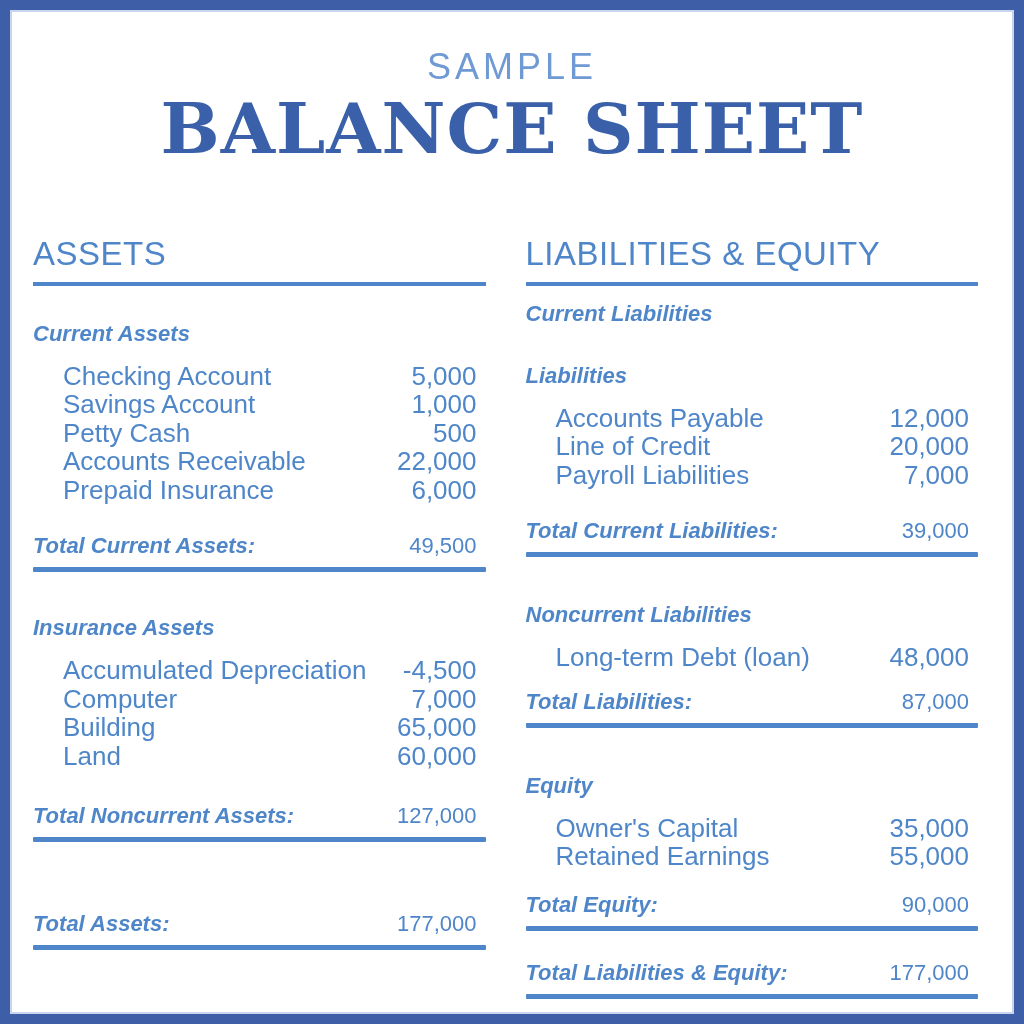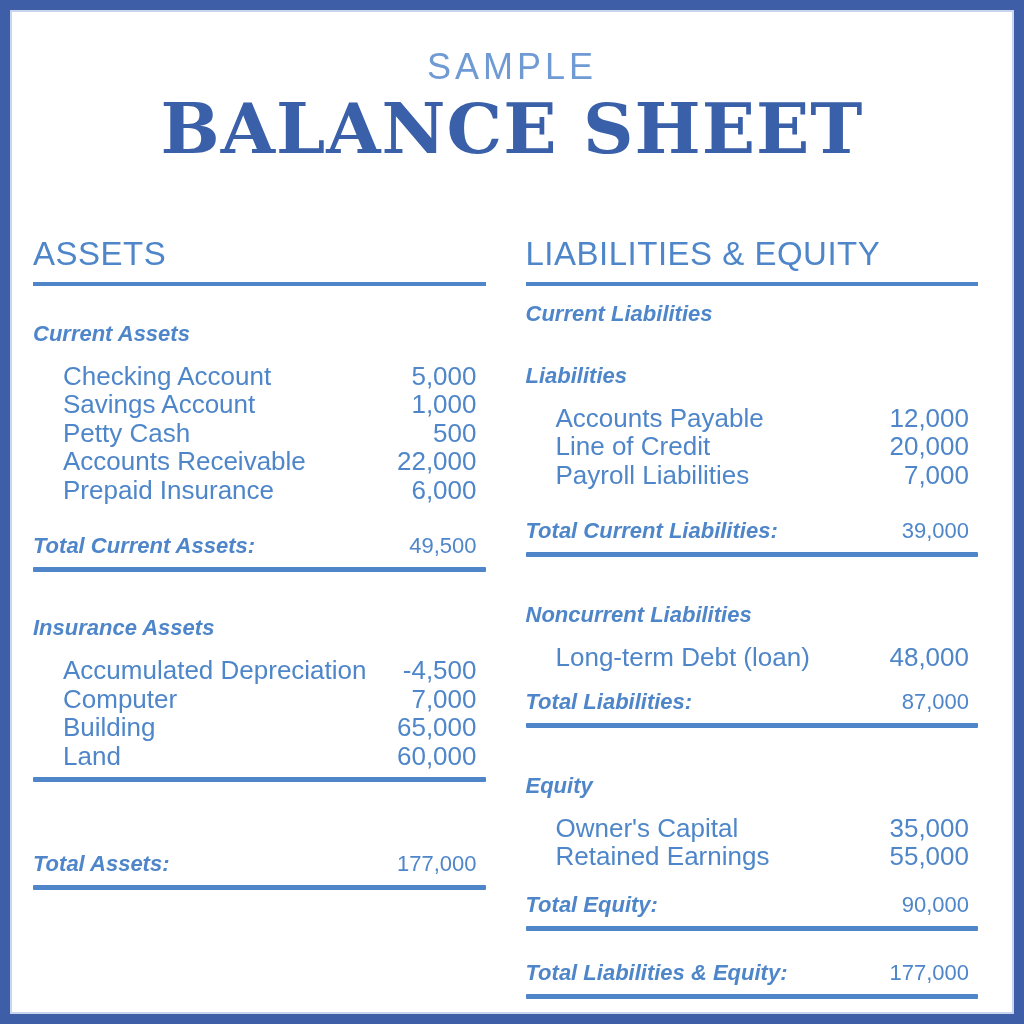--- a/index.html
+++ b/index.html
@@ -110,20 +110,24 @@
         </div>
         <div class="row">
           <span class="label">Building</span>
           <span class="value">65,000</span>
         </div>
         <div class="row">
           <span class="label">Land</span>
           <span class="value">60,000</span>
         </div>
       </div>
+      <div class="total-row g2-total">
+        <span class="label">Total Noncurrent Assets:</span>
+        <span class="value">127,000</span>
+      </div>
       <div class="rule"></div>
 
       <div class="total-row grand-left">
         <span class="label">Total Assets:</span>
         <span class="value">177,000</span>
       </div>
       <div class="rule"></div>
     </div>
 
     <div class="col">

